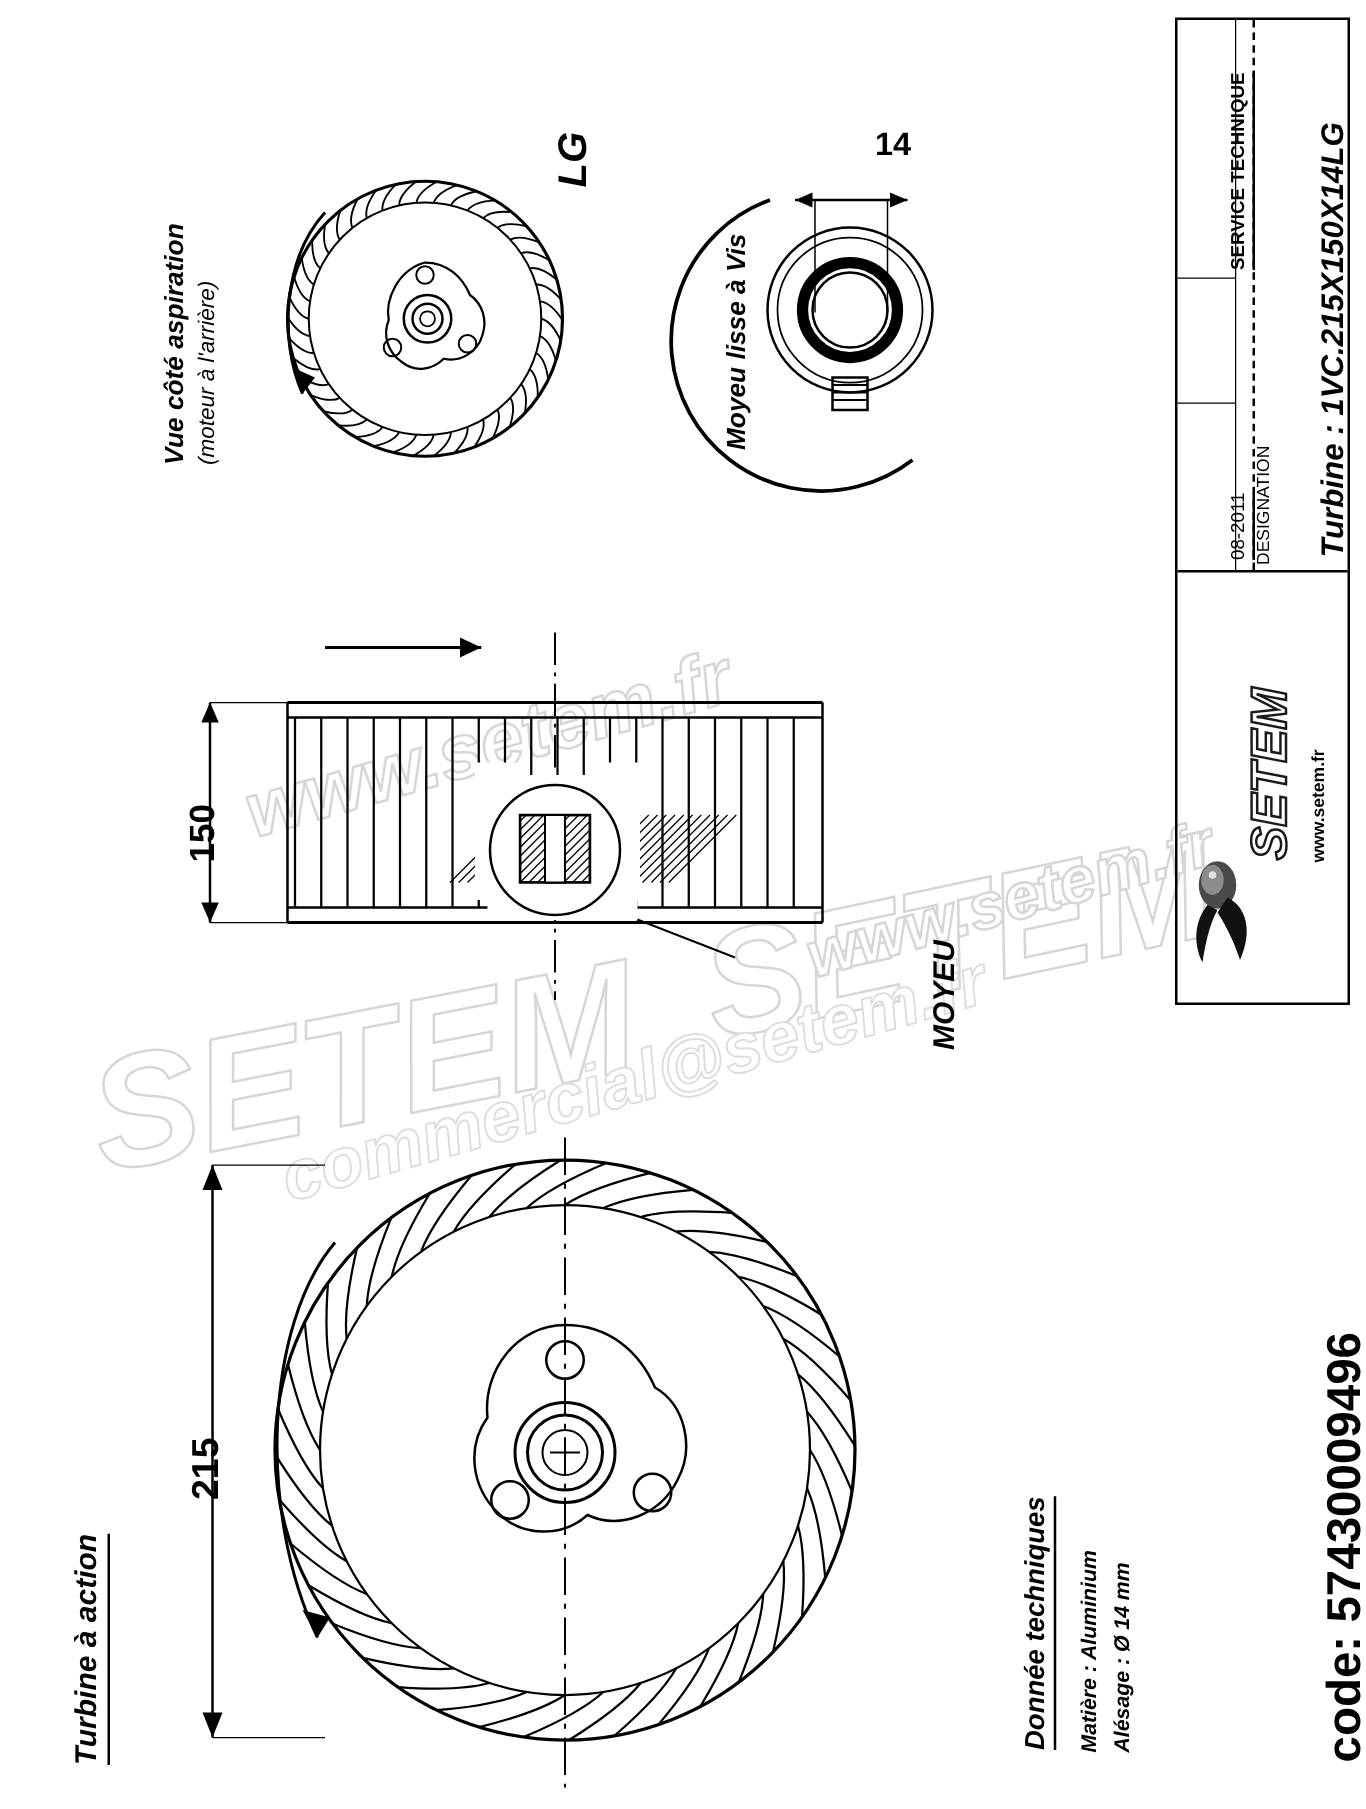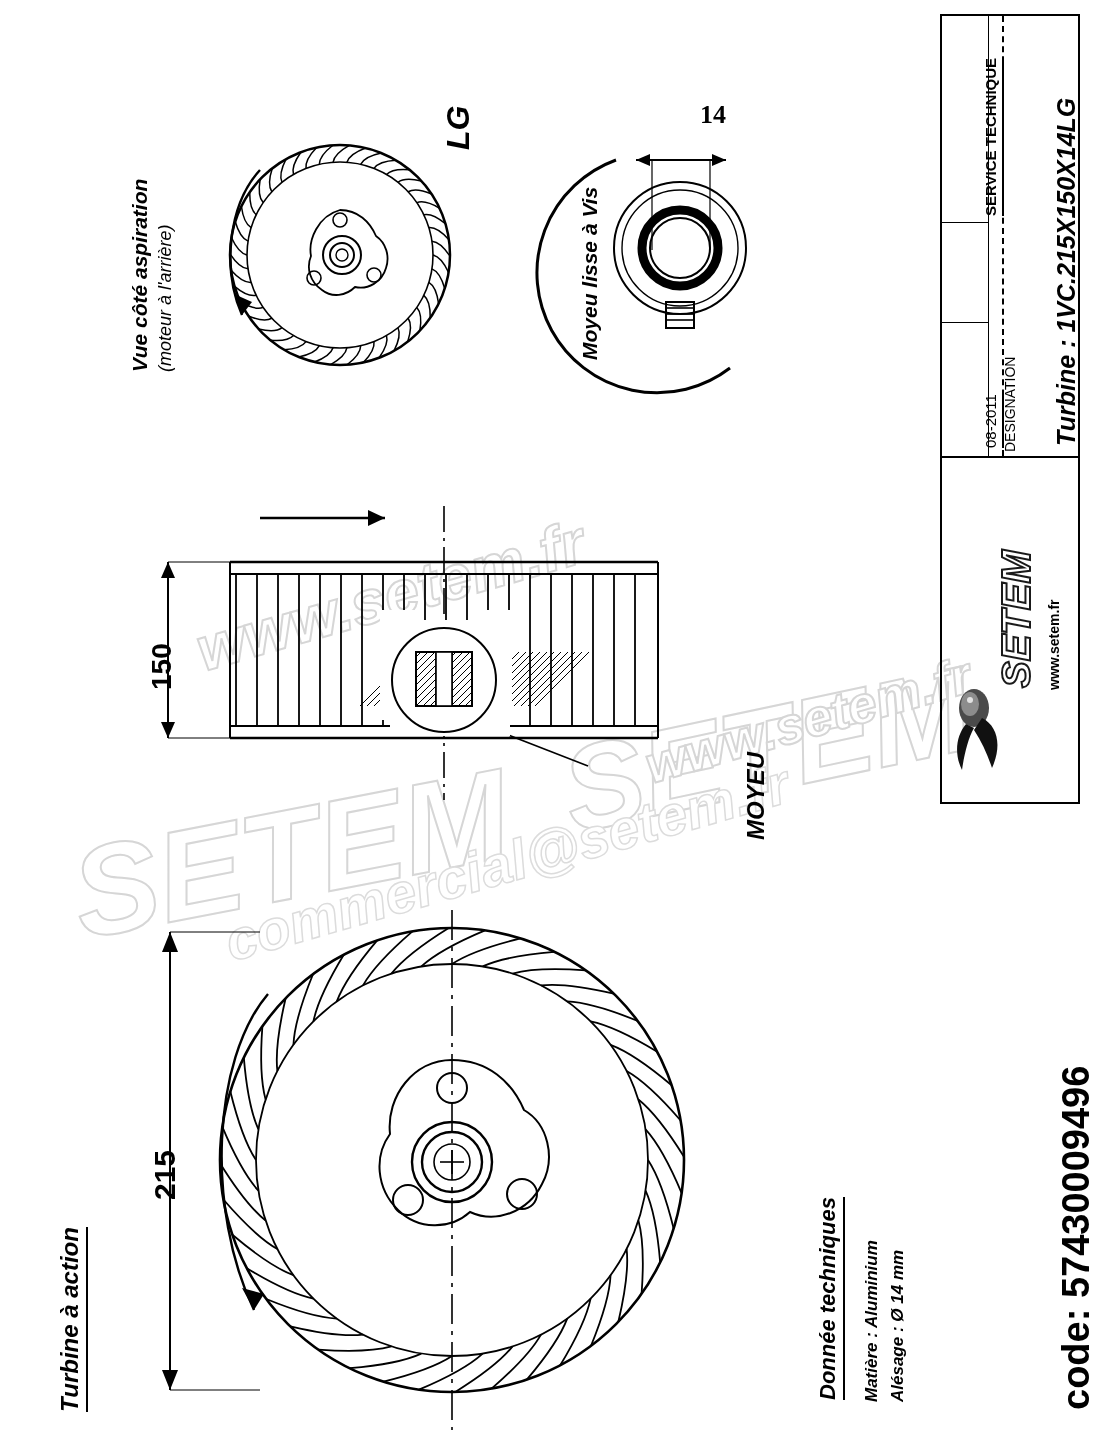--- a/index.html
+++ b/index.html
@@ -233,21 +233,21 @@
 
     <circle cx="152" cy="145" r="19" fill="none" stroke="#000" stroke-width="2"></circle>
     <circle cx="152" cy="145" r="12" fill="none" stroke="#000" stroke-width="2"></circle>
     <circle cx="152" cy="145" r="6" fill="none" stroke="#000" stroke-width="1.4"></circle>
 
     <path d="M70 60 C 38 95, 32 160, 52 205" fill="none" stroke="#000" stroke-width="2.4"></path>
     <path d="M52 205 L 44 184 L 62 192 Z" fill="#000"></path>
   </svg>
 
   <div class="lbl rot90 bold ital" style="left:578px; top:360px; font-size:21px;">Moyeu lisse à Vis</div>
-  <div class="lbl bold" style="left:700px; top:100px; font-size:26px;font-family:Liberation Serif, serif;">14</div>
+  <div class="lbl bold" style="left:700px; top:100px; font-size:26px;">14</div>
 
   <svg style="position:absolute; left:580px; top:130px;" width="300" height="280">
 
     <line x1="56" y1="30" x2="146" y2="30" stroke="#000" stroke-width="2"></line>
     <path d="M56 30 L 70 24 L 70 36 Z" fill="#000"></path>
     <path d="M146 30 L 132 24 L 132 36 Z" fill="#000"></path>
     <line x1="72" y1="30" x2="72" y2="120" stroke="#000" stroke-width="1.2"></line>
     <line x1="130" y1="30" x2="130" y2="120" stroke="#000" stroke-width="1.2"></line>
 
     <path d="M36 30 A 120 120 0 1 0 150 238" fill="none" stroke="#000" stroke-width="3"></path>

